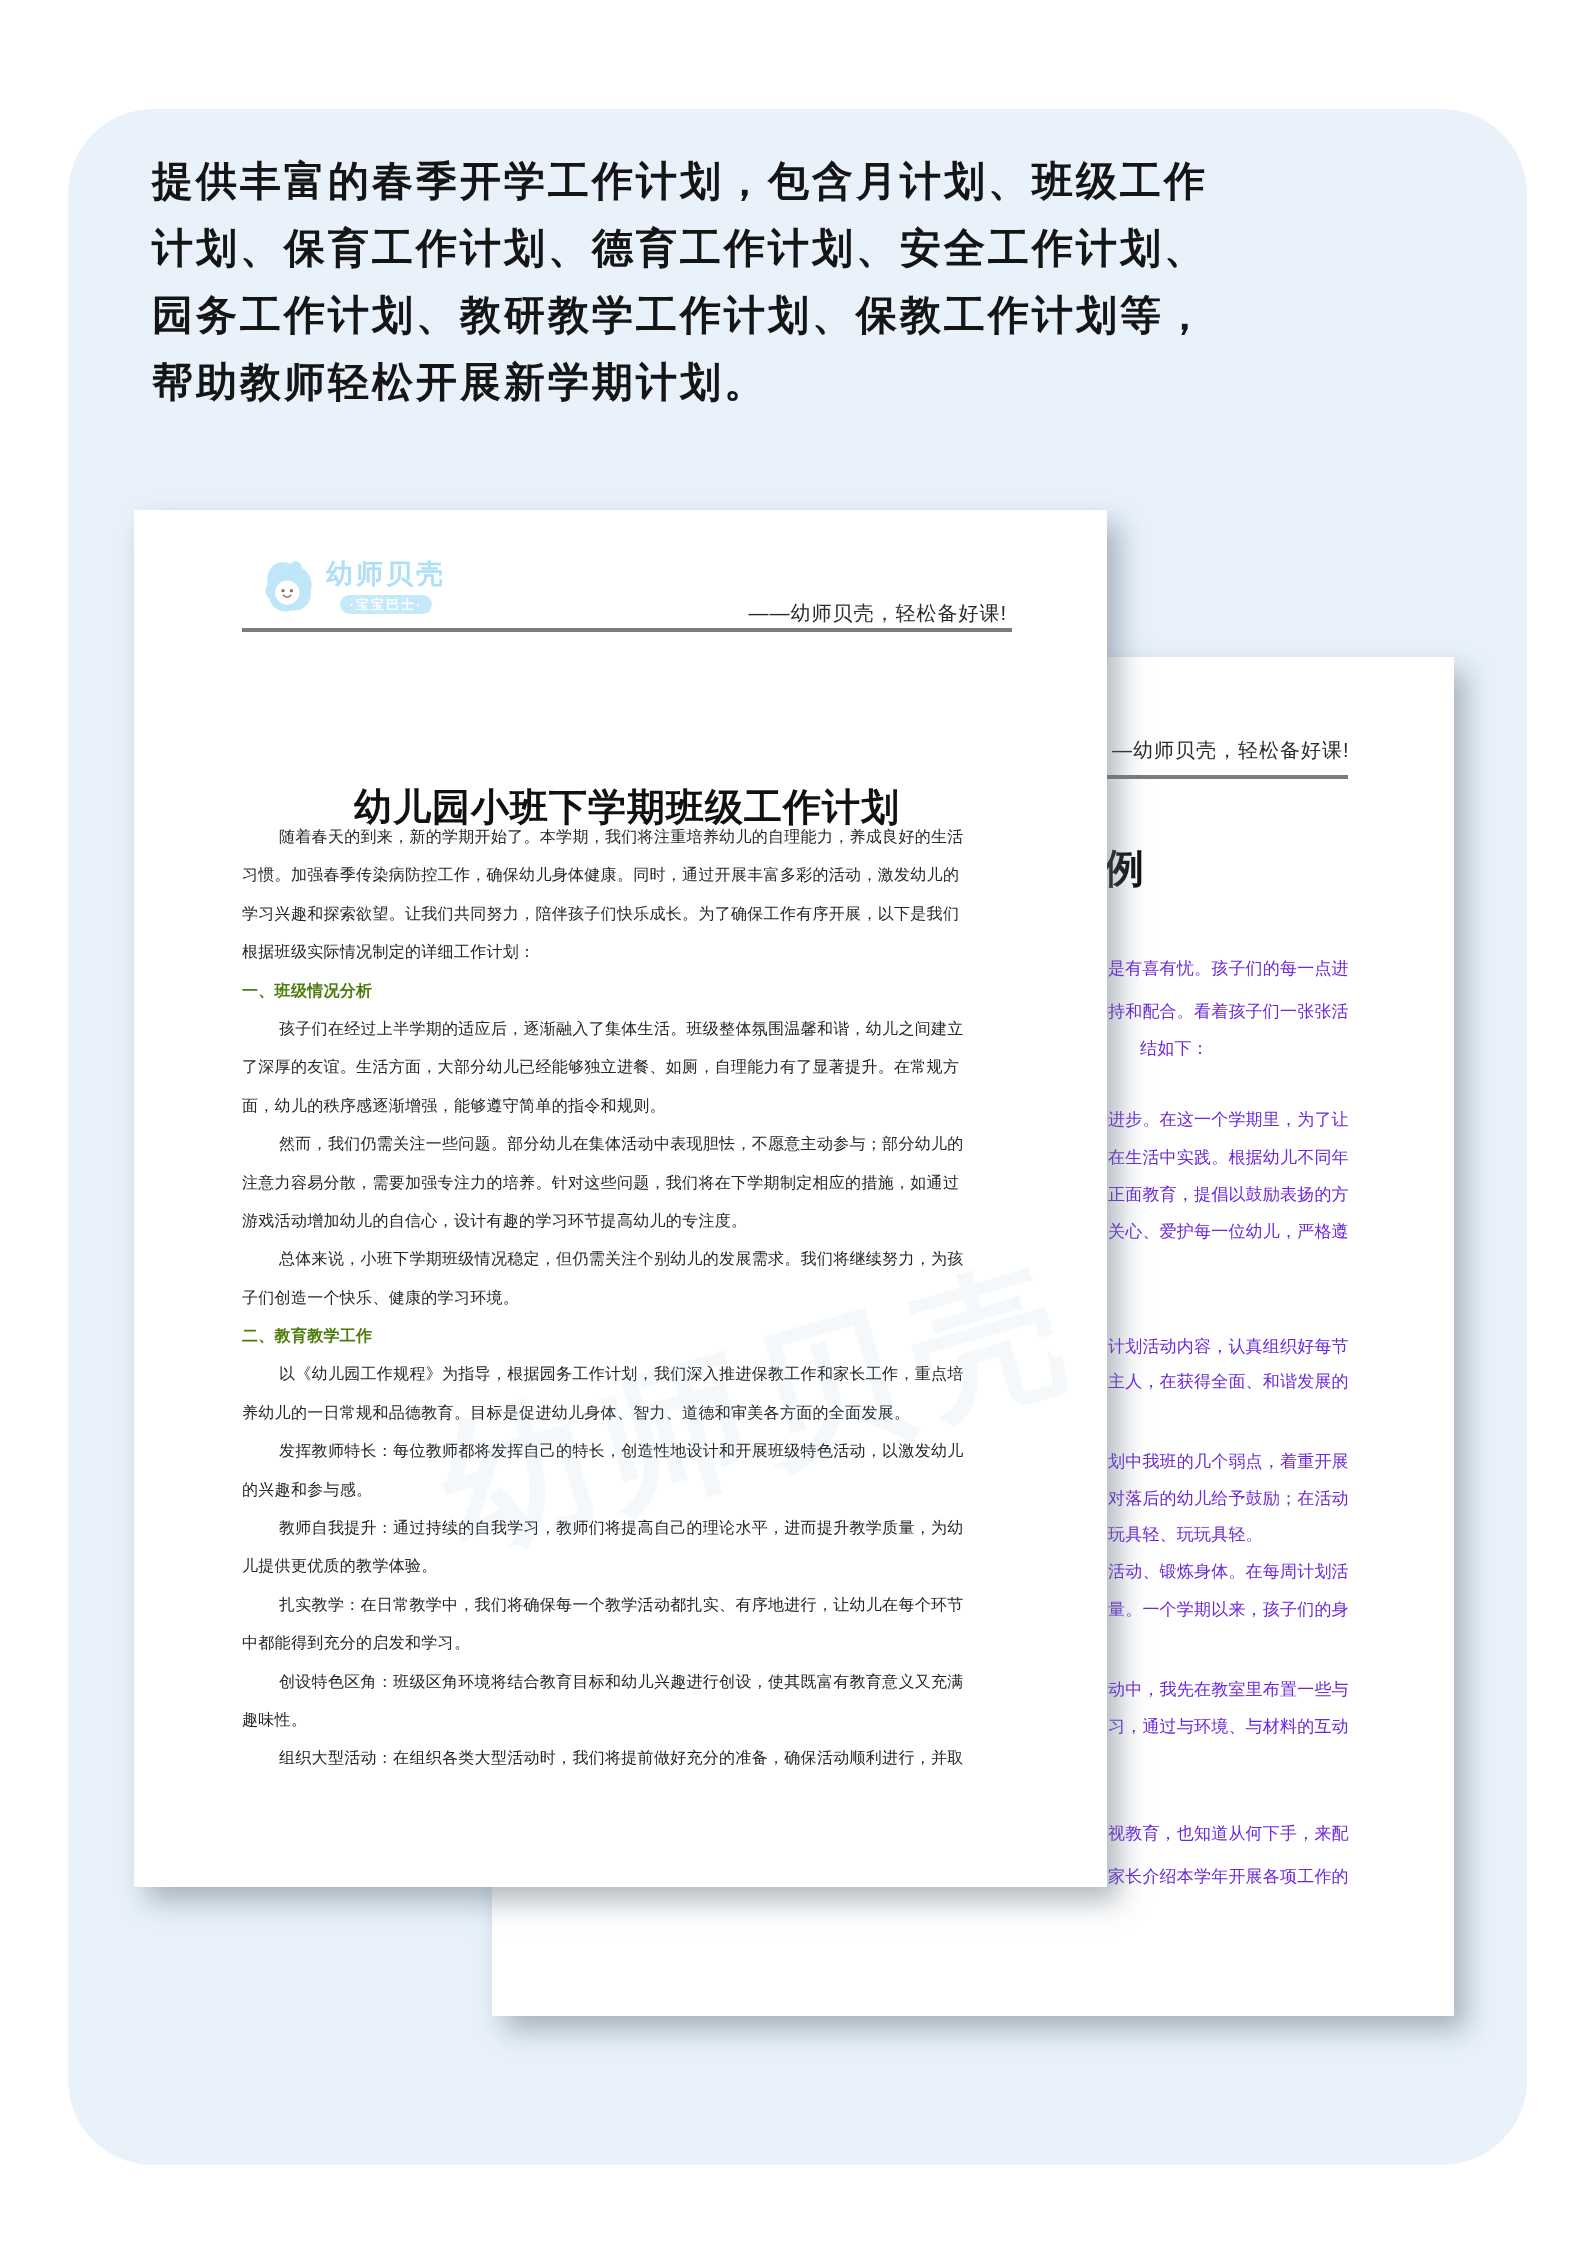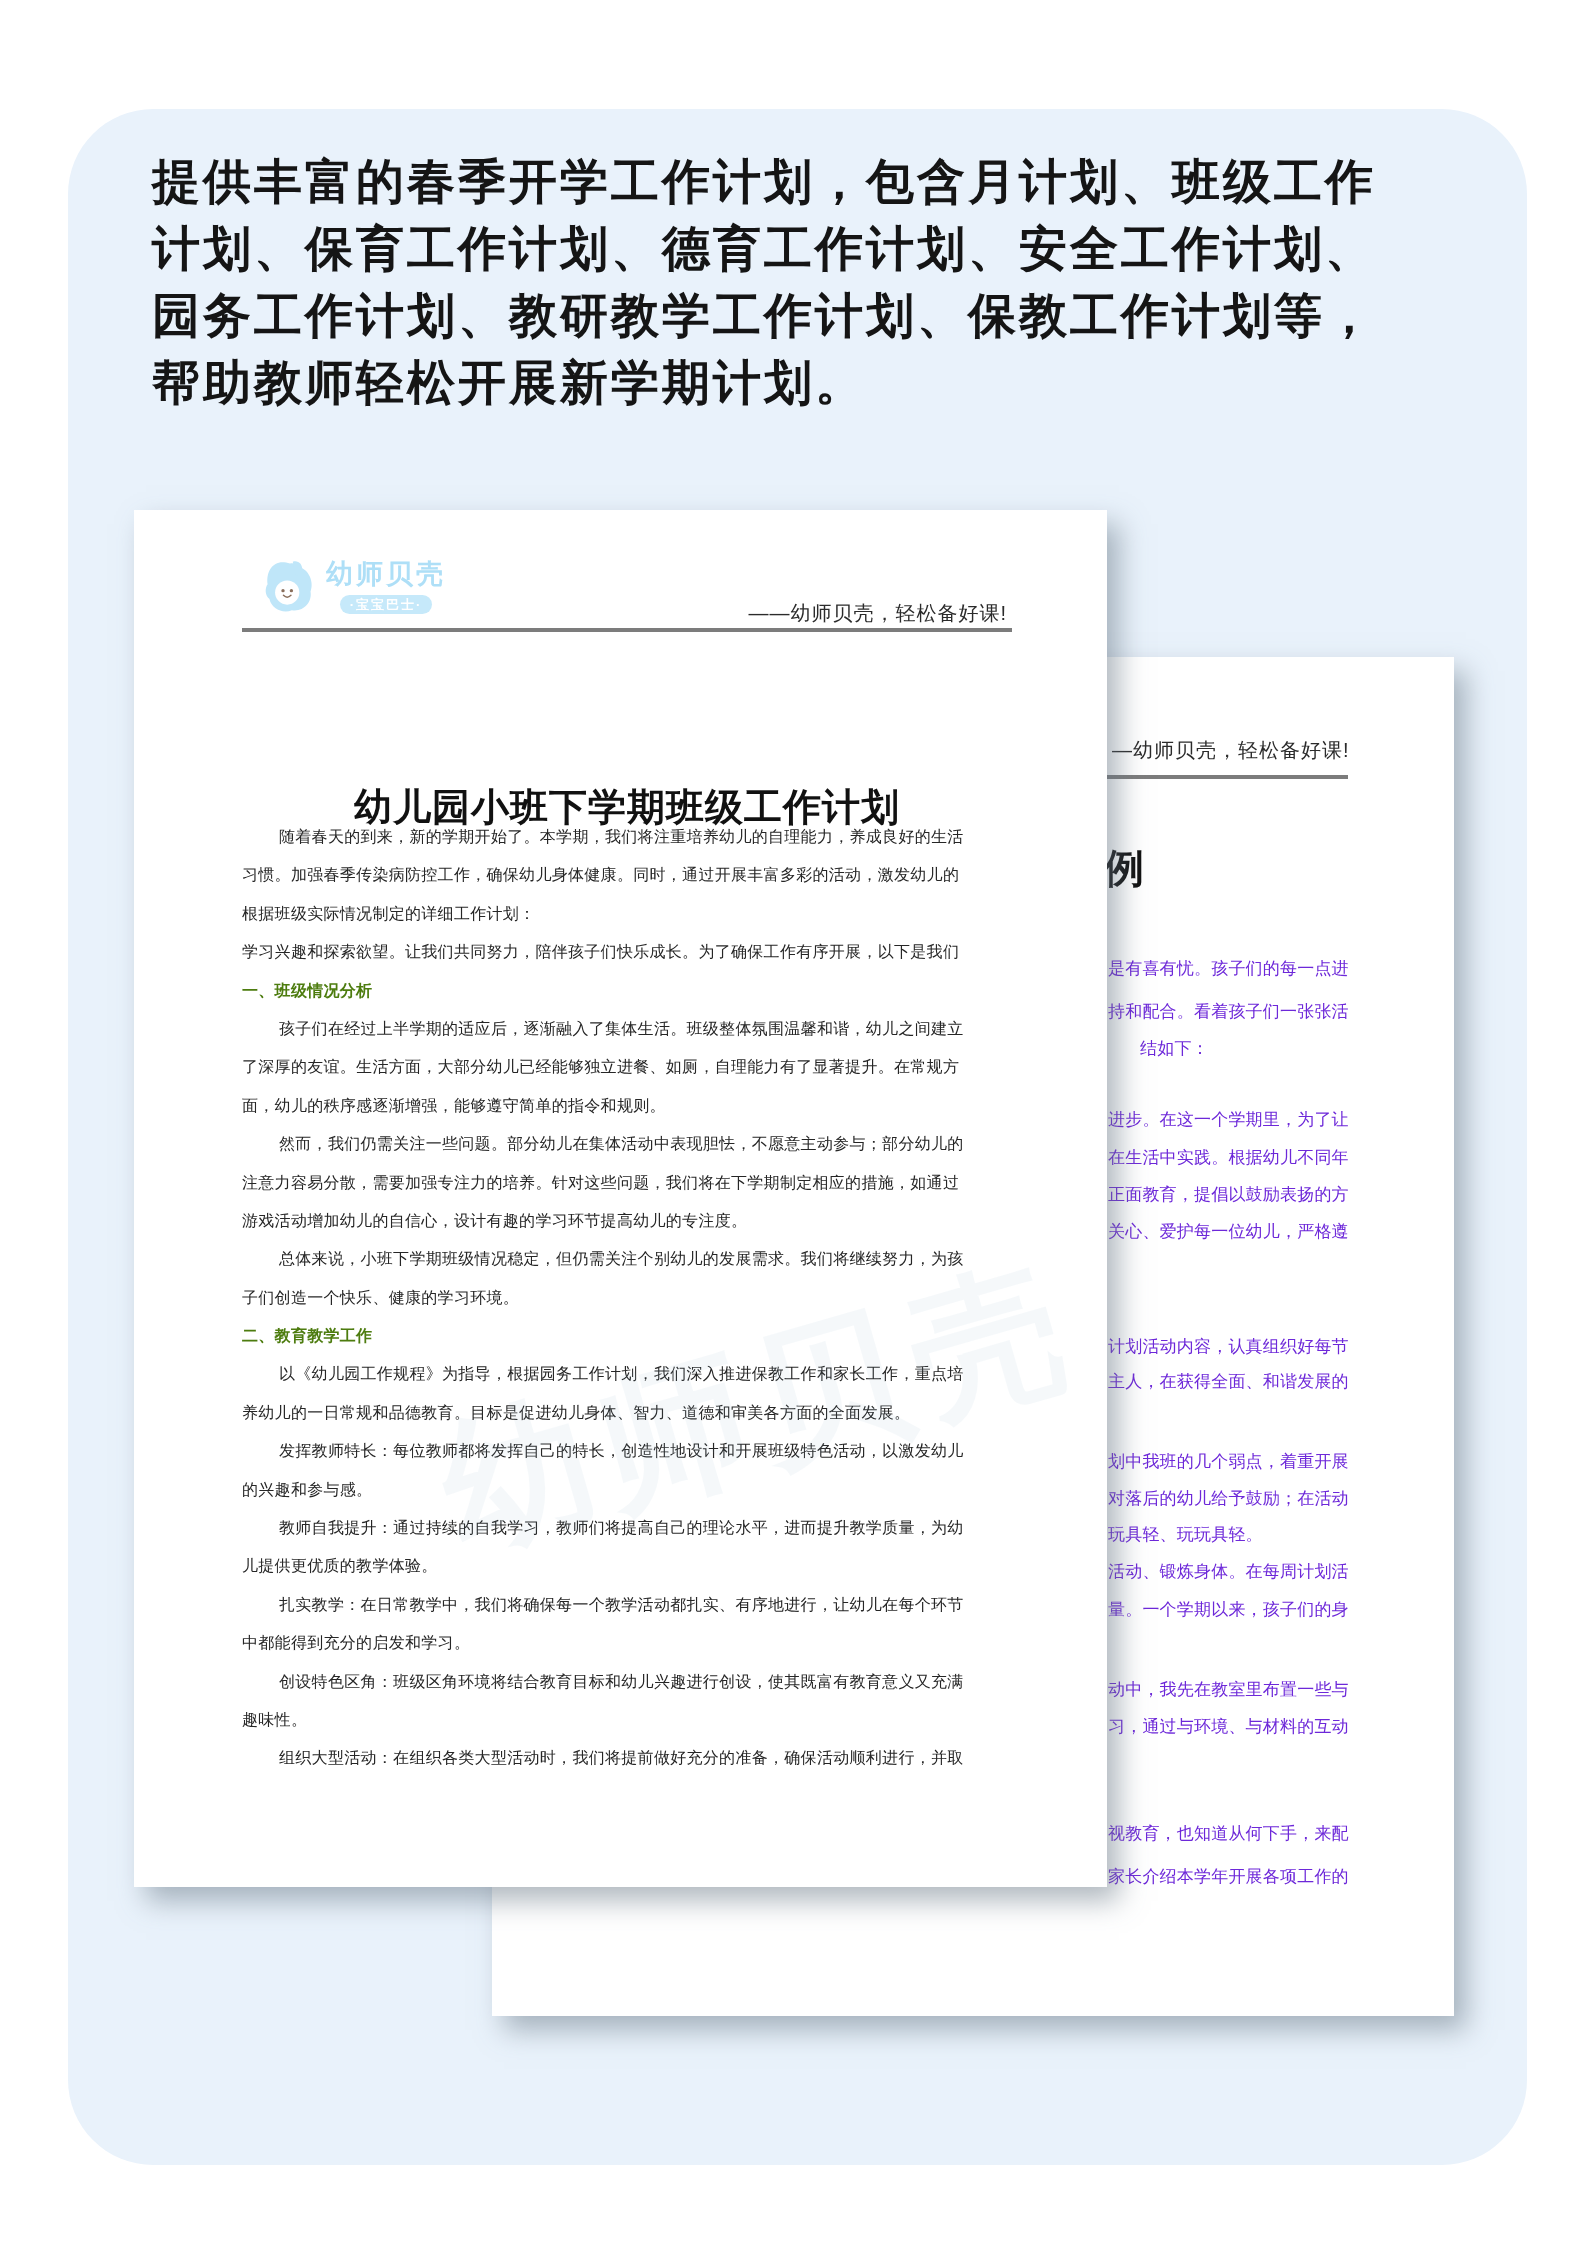--- a/index.html
+++ b/index.html
@@ -11,21 +11,21 @@
     overflow:hidden;
   }
   .card {
     position:absolute; left:68px; top:109px;
     width:1459px; height:2056px;
     background:#e9f2fb;
     border-radius:85px;
   }
   .headline {
     position:absolute; left:152px; top:148px; width:1330px;
-    font-size:48px; line-height:67px; letter-spacing:3px;
+    font-size:41px; line-height:67px; letter-spacing:3px;
     font-weight:600; color:#151515;
   }
   .headline > div { white-space:nowrap; }
 
   .page {
     position:absolute; background:#ffffff;
     box-shadow:12px 14px 26px rgba(100,115,130,.5);
   }
   .page1 { left:134px; top:510px; width:973px; height:1377px; z-index:2; }
   .page2 { left:492px; top:657px; width:962px; height:1359px; z-index:1; }
@@ -136,22 +136,22 @@
       <span class="logo-name">幼师贝壳</span>
       <span class="logo-badge">·宝宝巴士·</span>
     </span>
   </div>
   <div class="slogan1">——幼师贝壳，轻松备好课!</div>
   <div class="divider divider1"></div>
   <div class="title1">幼儿园小班下学期班级工作计划</div>
   <div class="p1body">
       <div class="ind">随着春天的到来，新的学期开始了。本学期，我们将注重培养幼儿的自理能力，养成良好的生活</div>
       <div>习惯。加强春季传染病防控工作，确保幼儿身体健康。同时，通过开展丰富多彩的活动，激发幼儿的</div>
+      <div>学习兴趣和探索欲望。让我们共同努力，陪伴孩子们快乐成长。为了确保工作有序开展，以下是我们</div>
       <div>根据班级实际情况制定的详细工作计划：</div>
-      <div>学习兴趣和探索欲望。让我们共同努力，陪伴孩子们快乐成长。为了确保工作有序开展，以下是我们</div>
       <div class="bold">一、班级情况分析</div>
       <div class="ind">孩子们在经过上半学期的适应后，逐渐融入了集体生活。班级整体氛围温馨和谐，幼儿之间建立</div>
       <div>了深厚的友谊。生活方面，大部分幼儿已经能够独立进餐、如厕，自理能力有了显著提升。在常规方</div>
       <div>面，幼儿的秩序感逐渐增强，能够遵守简单的指令和规则。</div>
       <div class="ind">然而，我们仍需关注一些问题。部分幼儿在集体活动中表现胆怯，不愿意主动参与；部分幼儿的</div>
       <div>注意力容易分散，需要加强专注力的培养。针对这些问题，我们将在下学期制定相应的措施，如通过</div>
       <div>游戏活动增加幼儿的自信心，设计有趣的学习环节提高幼儿的专注度。</div>
       <div class="ind">总体来说，小班下学期班级情况稳定，但仍需关注个别幼儿的发展需求。我们将继续努力，为孩</div>
       <div>子们创造一个快乐、健康的学习环境。</div>
       <div class="bold">二、教育教学工作</div>

